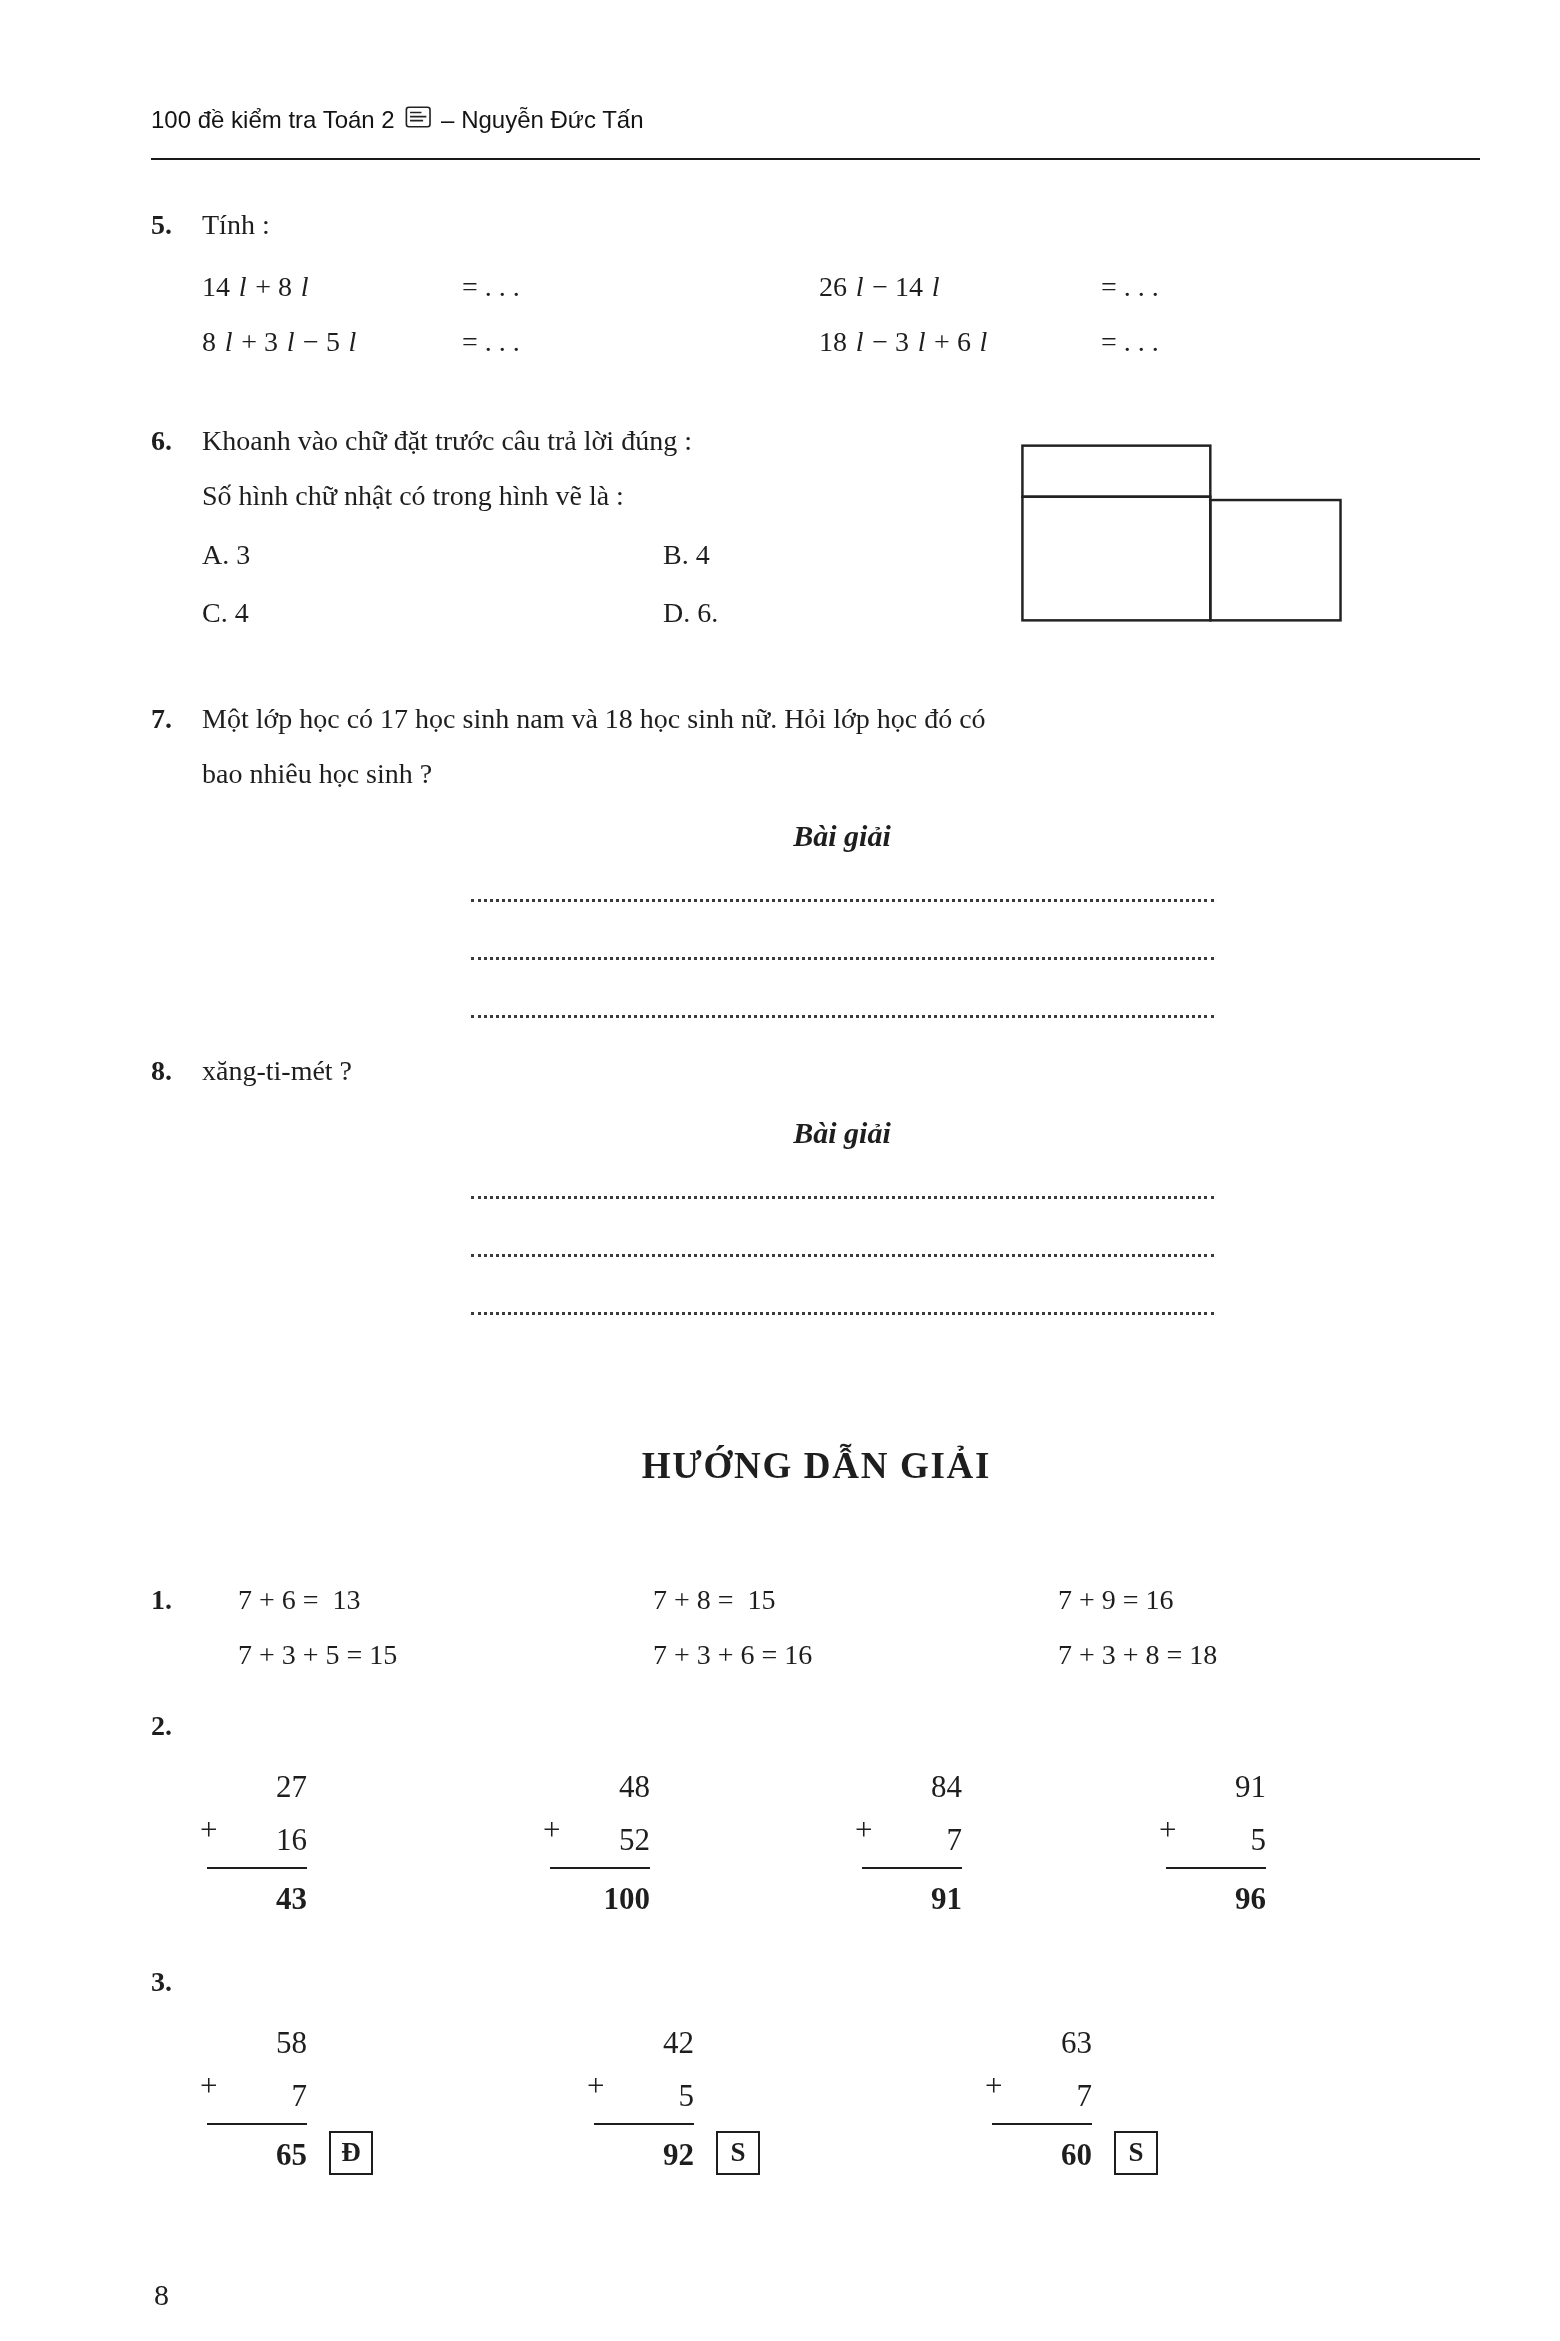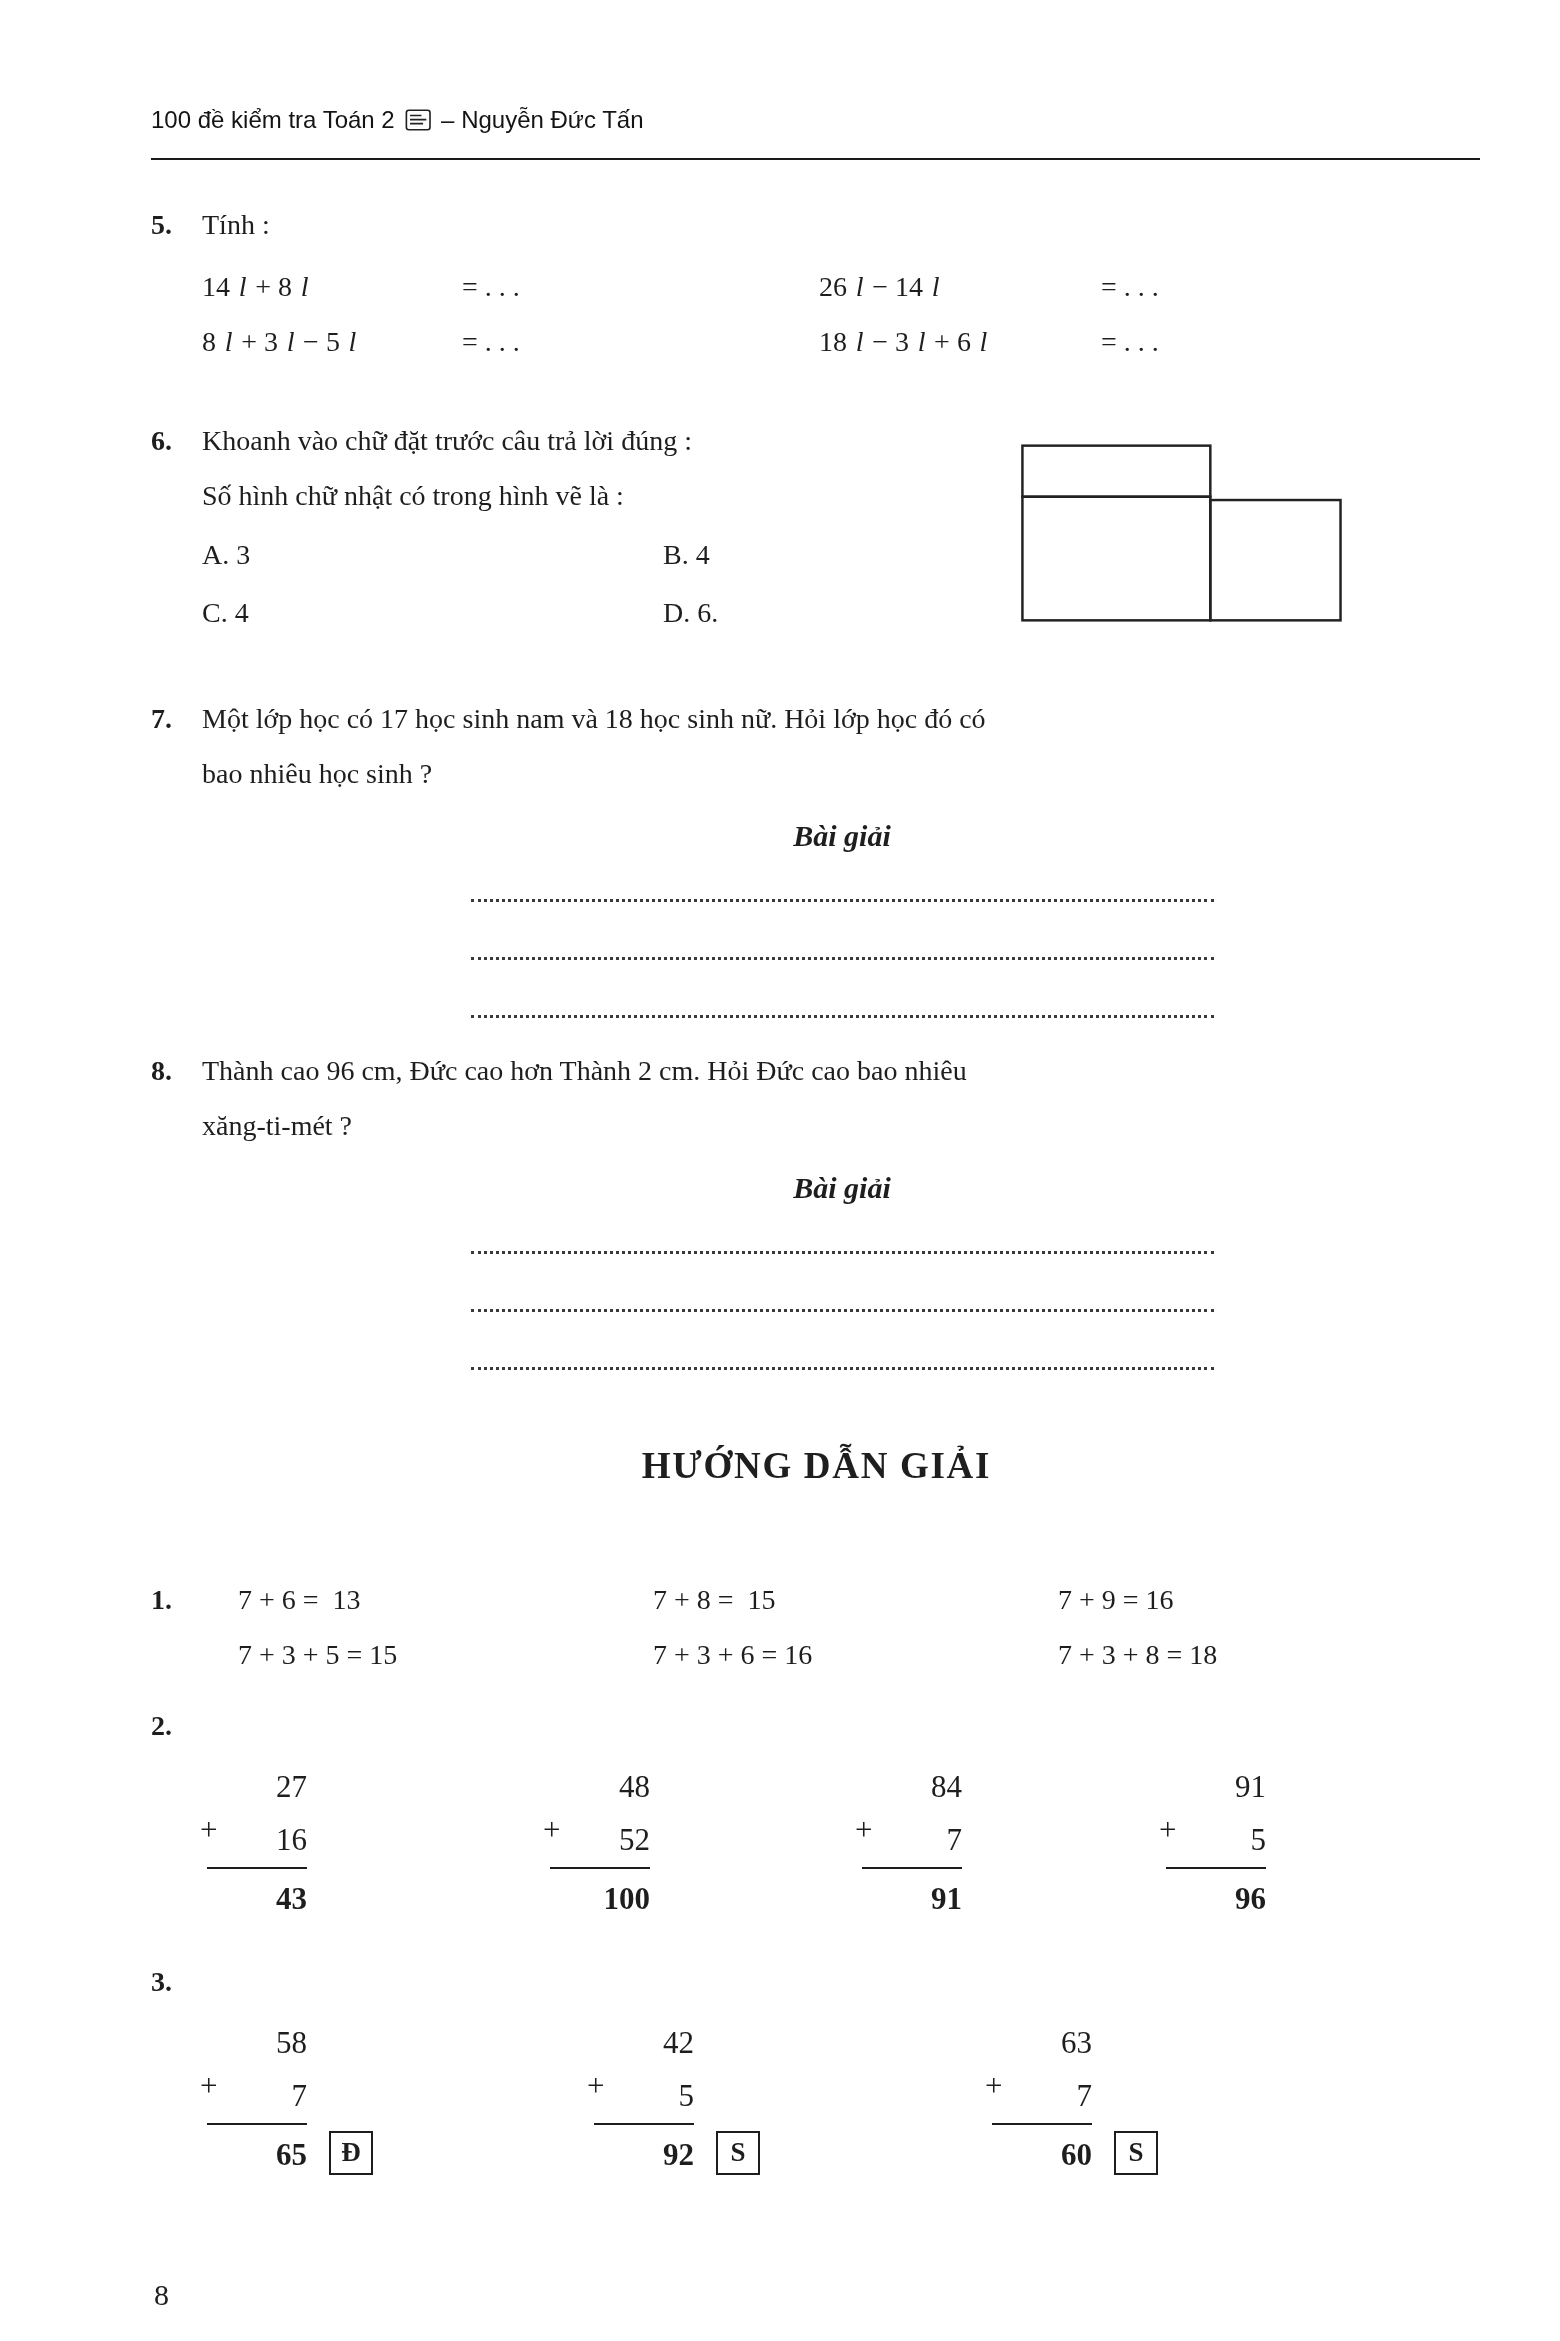--- a/index.html
+++ b/index.html
@@ -10,21 +10,21 @@
     background: #ffffff;
     font-family: "Liberation Serif", serif;
     font-size: 28px;
     color: #1e1e1e;
     overflow: hidden;
   }
   
   .header {
     position: absolute;
     left: 151px; right: 75px; top: 106px;
-    display: flex; align-items: center; gap: 10px;
+    display: flex; align-items: flex-start; gap: 10px;
     font-family: "Liberation Sans", sans-serif;
     font-size: 24px; color: #141414;
   }
   .header-rule {
     position: absolute; left: 151px; right: 81px; top: 158px;
     border-top: 2.5px solid #1a1a1a;
   }
   .header-icon { display: inline-flex; align-items: center; }
 
   .sec { position: absolute; left: 151px; width: 1331px; }
@@ -166,21 +166,20 @@
         <div class="dotline"></div>
         <div class="dotline"></div>
       </div>
     </div>
   </section>
 
   <section class="sec" style="top:1043px">
     <div class="prob">
       <span class="pnum">8.</span>
       <div class="pbody">
-        <div class="line">Thành cao 96 cm, Đức cao hơn Thành 2 cm. Hỏi Đức cao bao nhiêu</div>
         <div class="line">xăng-ti-mét ?</div>
         <div class="sol-head">Bài giải</div>
         <div class="dotline first"></div>
         <div class="dotline"></div>
         <div class="dotline"></div>
       </div>
     </div>
   </section>
 
   <div class="answers-heading">HƯỚNG DẪN GIẢI</div>

